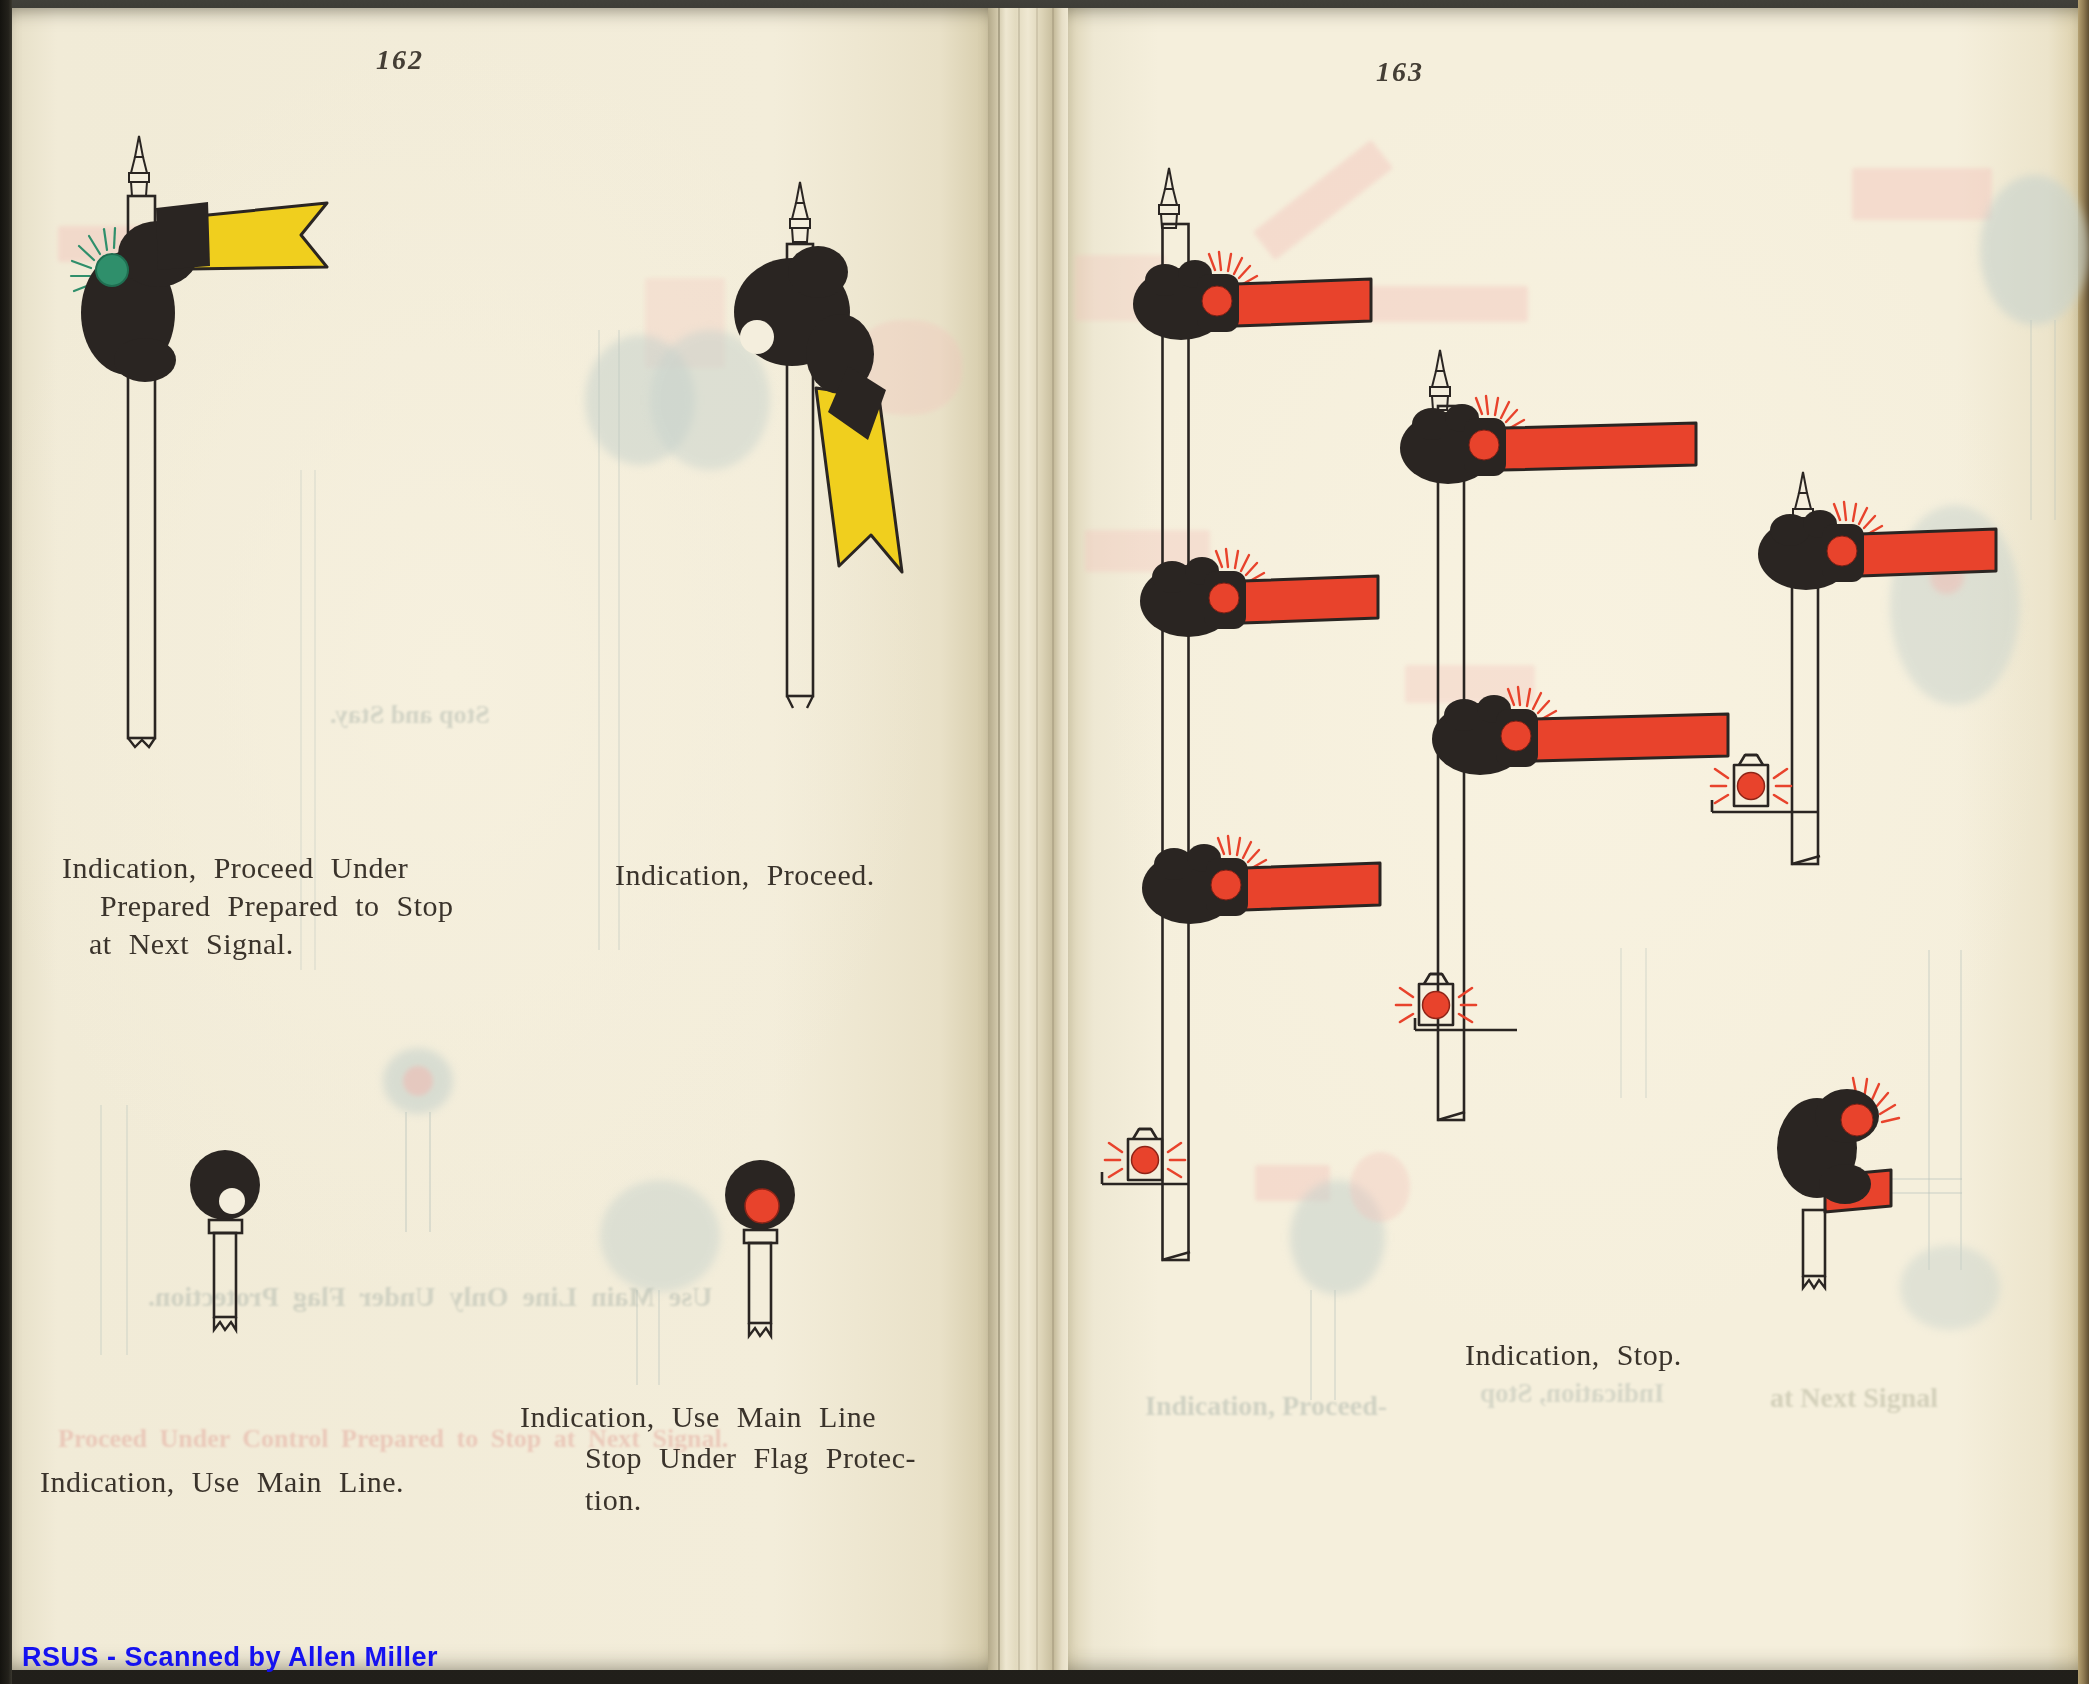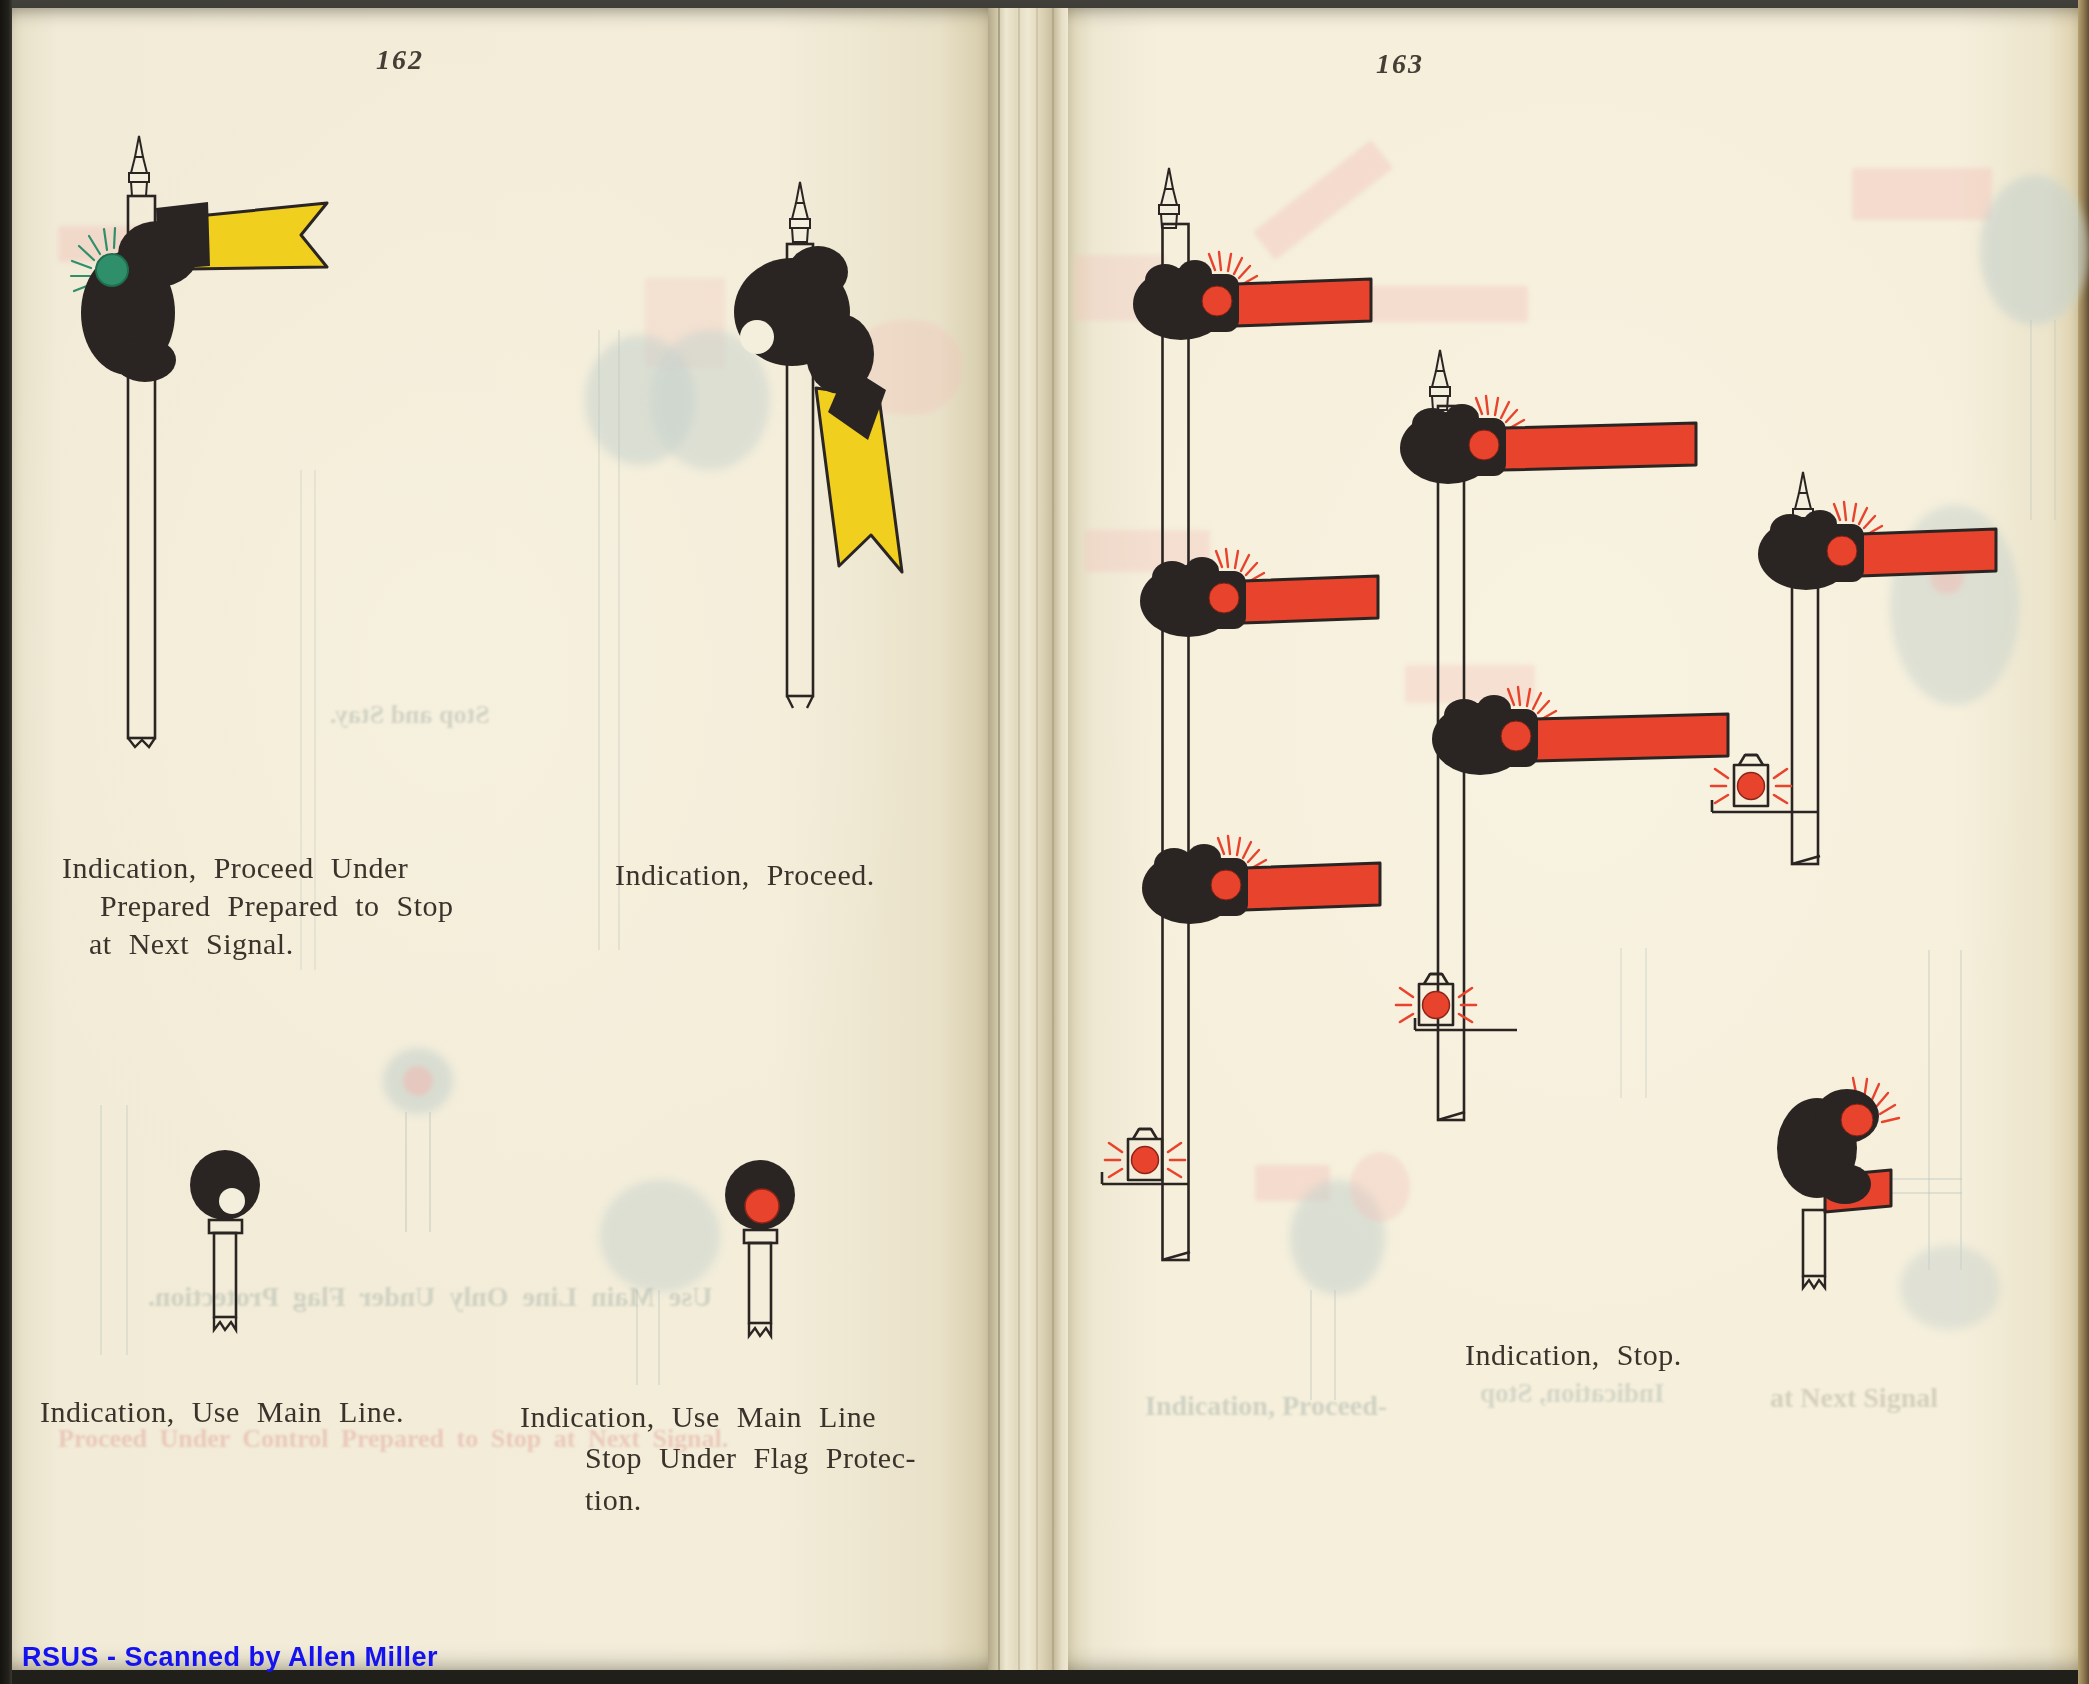--- a/index.html
+++ b/index.html
@@ -280,29 +280,29 @@
       <ellipse cx="52" cy="92" rx="40" ry="50"></ellipse>
       <ellipse cx="82" cy="60" rx="32" ry="27"></ellipse>
       <ellipse cx="80" cy="128" rx="26" ry="20"></ellipse>
     </g>
     <circle cx="92" cy="64" r="16" fill="#e8432c" stroke="#7e1f14" stroke-width="1"></circle>
     <rect x="38" y="154" width="22" height="66" fill="none" stroke="#2a2522" stroke-width="2.6"></rect>
     <path d="M38,220 l0,12 l6,-8 l5,8 l5,-8 l6,8 l0,-12" fill="none" stroke="#2a2522" stroke-width="2.4"></path>
   </svg>
 
   <div class="abs z5 pagenum" style="left:376px;top:44px">162</div>
-  <div class="abs z5 pagenum" style="left:1376px;top:48px">163</div>
+  <div class="abs z5 pagenum" style="left:1376px;top:56px">163</div>
 
   <div class="abs z5 cap" style="left:62px;top:851px">Indication, Proceed Under</div>
   <div class="abs z5 cap" style="left:100px;top:889px">Prepared Prepared to Stop</div>
   <div class="abs z5 cap" style="left:89px;top:927px">at Next Signal.</div>
 
   <div class="abs z5 cap" style="left:615px;top:858px">Indication, Proceed.</div>
 
-  <div class="abs z5 cap" style="left:40px;top:1395px">Indication, Use Main Line.</div>
+  <div class="abs z5 cap" style="left:40px;top:1465px">Indication, Use Main Line.</div>
 
   <div class="abs z5 cap" style="left:520px;top:1400px">Indication, Use Main Line</div>
   <div class="abs z5 cap" style="left:585px;top:1441px">Stop Under Flag Protec-</div>
   <div class="abs z5 cap" style="left:585px;top:1483px">tion.</div>
 
   <div class="abs z5 cap" style="left:1465px;top:1338px">Indication, Stop.</div>
 
   <div class="abs z6 watermark" style="left:22px;top:1642px">RSUS - Scanned by Allen Miller</div>
 </div>
 

